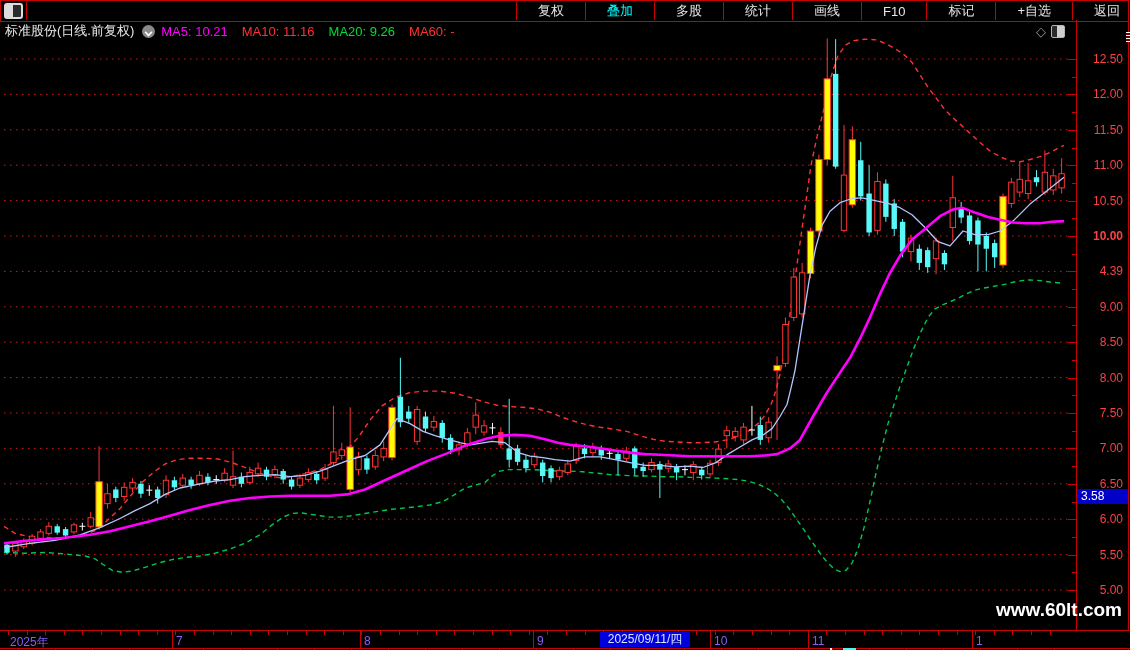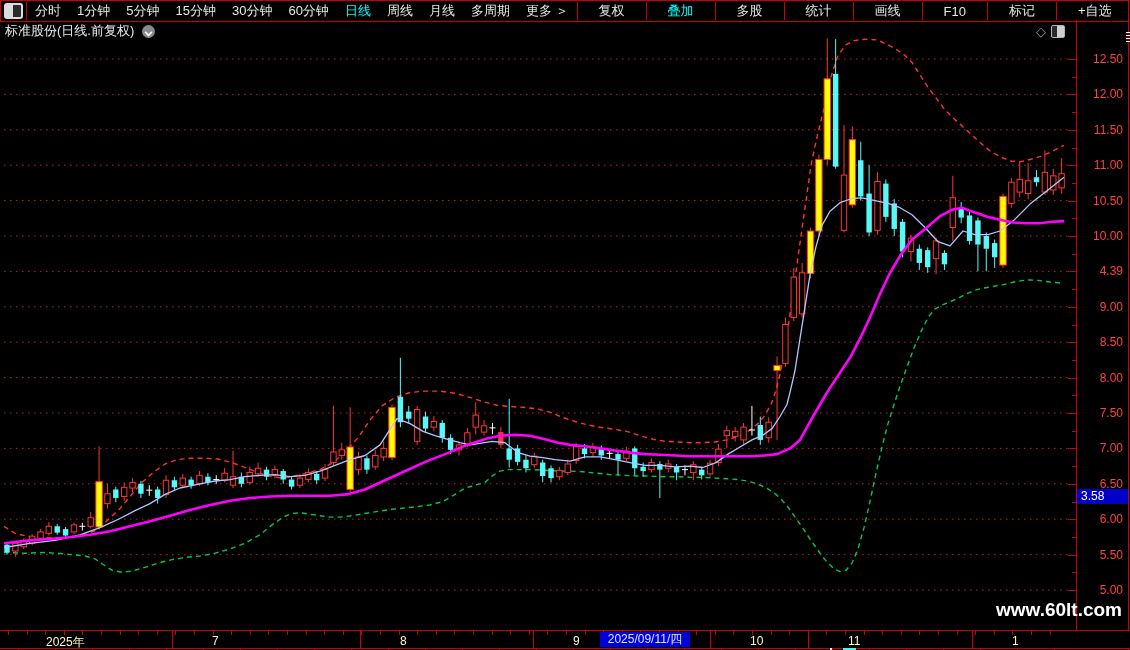--- a/index.html
+++ b/index.html
@@ -38,40 +38,39 @@
       background:repeating-linear-gradient(to bottom,#fff 0 1px,#600 1px 3px);}
   
   .yaxis{position:absolute;left:1077px;top:0;width:51px;height:650px;}
   .ylabel{position:absolute;right:5px;font-size:12px;color:#ff4040;}
   .ytick{position:absolute;left:-9px;height:1px;background:#c80000;}
   .price-badge{position:absolute;left:1077px;width:51px;height:15px;background:#0000c8;
       color:#fff;font-size:12px;line-height:15px;padding-left:4px;box-sizing:border-box;z-index:5;}
   
   .xaxis{position:absolute;left:0;top:630px;width:1130px;height:17px;background:#000;
          border-top:1px solid #c80000;border-bottom:1px solid #c80000;box-sizing:content-box;}
-  .xlabel{position:absolute;top:3px;font-size:12px;color:#fef9c3;white-space:nowrap;margin-left:36px;}
+  .xlabel{position:absolute;top:3px;font-size:12px;color:#8b5cf6;white-space:nowrap;}
   .monthline{position:absolute;top:0;width:1px;height:17px;background:#c80000;}
   .minitick{position:absolute;top:0;width:1px;height:4px;background:#c80000;}
   .subtick{position:absolute;top:649px;width:1px;height:3px;background:#c80000;}
   .date-badge{position:absolute;left:600px;top:632px;width:90px;height:15px;background:#0000dc;
       color:#dde6ff;font-size:12px;line-height:15px;text-align:center;z-index:4;}
   .cyan-mark{position:absolute;left:843px;top:648px;width:13px;height:2px;background:#55f0f0;}
   .white-dot{position:absolute;left:830px;top:648px;width:2px;height:2px;background:#fff;}
   
   .watermark{position:absolute;right:8px;top:600px;text-align:right;color:#fff;z-index:9;line-height:1.05;}
   .wm1{font-size:27px;font-weight:bold;letter-spacing:1px;}
   .wm2{font-size:19px;font-weight:bold;}
 </style>
 </head>
 <body>
 
 <div class="toolbar">
   <span class="tb-icon"></span>
   <span class="tb-sep"></span>
-  <span id="tb-left"><span class="tb-item">分时</span><span class="tb-item">1分钟</span><span class="tb-item">5分钟</span><span class="tb-item">15分钟</span><span class="tb-item">30分钟</span><span class="tb-item">60分钟</span><span class="tb-item active">日线</span><span class="tb-item">周线</span><span class="tb-item">月线</span><span class="tb-item">多周期</span><span class="tb-item">更多 ＞</span></span>
   <span class="tb-spacer"></span>
   <div class="tb-right" id="tb-right">
       <span class="tb-sep"></span>
       <span class="tb-item">复权</span>
       <span class="tb-sep"></span>
       <span class="tb-item active">叠加</span>
       <span class="tb-sep"></span>
       <span class="tb-item">多股</span>
       <span class="tb-sep"></span>
       <span class="tb-item">统计</span>
@@ -84,20 +83,21 @@
       <span class="tb-sep"></span>
       <span class="tb-item">+自选</span>
       <span class="tb-sep"></span>
       <span class="tb-item">返回</span>
     </div>
 </div>
 
 <div class="legendrow">
   <span class="stock-title">标准股份(日线.前复权)</span>
   <span class="circle-ico"></span>
+  <span id="ma-legend"><span class="ma-item" style="color: rgb(255, 0, 255);">MA5: 10.21</span><span class="ma-item" style="color: rgb(255, 50, 50);">MA10: 11.16</span><span class="ma-item" style="color: rgb(0, 221, 51);">MA20: 9.26</span><span class="ma-item" style="color: rgb(255, 50, 50);">MA60: -</span></span>
 </div>
 <div class="legend-icons">
   <span>◇</span>
   <span class="split-ico"></span>
 </div>
 
 <svg id="chart-svg" width="1076" height="594" viewBox="0 0 1076 594">
     <line x1="4" y1="23" x2="1072" y2="23" stroke="#c81e1e" stroke-width="1" stroke-dasharray="1.5 4.5"></line>
     <line x1="4" y1="58.4" x2="1072" y2="58.4" stroke="#c81e1e" stroke-width="1" stroke-dasharray="1.5 4.5"></line>
     <line x1="4" y1="93.8" x2="1072" y2="93.8" stroke="#c81e1e" stroke-width="1" stroke-dasharray="1.5 4.5"></line>
@@ -386,21 +386,21 @@
     <div class="ytick" style="top: 112.1px; width: 5px; left: -5px;"></div>
     <div class="ylabel" style="top: 122.8px;">11.50</div>
     <div class="ytick" style="top: 129.8px; width: 9px;"></div>
     <div class="ytick" style="top: 147.5px; width: 5px; left: -5px;"></div>
     <div class="ylabel" style="top: 158.2px;">11.00</div>
     <div class="ytick" style="top: 165.2px; width: 9px;"></div>
     <div class="ytick" style="top: 182.9px; width: 5px; left: -5px;"></div>
     <div class="ylabel" style="top: 193.6px;">10.50</div>
     <div class="ytick" style="top: 200.6px; width: 9px;"></div>
     <div class="ytick" style="top: 218.3px; width: 5px; left: -5px;"></div>
-    <div class="ylabel" style="top: 229px;">10.00</div>
+    <div class="ylabel" style="top: 229px; font-weight: bold;">10.00</div>
     <div class="ytick" style="top: 236px; width: 9px;"></div>
     <div class="ytick" style="top: 253.7px; width: 5px; left: -5px;"></div>
     <div class="ylabel" style="top: 264.4px;">4.39</div>
     <div class="ytick" style="top: 271.4px; width: 9px;"></div>
     <div class="ytick" style="top: 289.1px; width: 5px; left: -5px;"></div>
     <div class="ylabel" style="top: 299.8px;">9.00</div>
     <div class="ytick" style="top: 306.8px; width: 9px;"></div>
     <div class="ytick" style="top: 324.5px; width: 5px; left: -5px;"></div>
     <div class="ylabel" style="top: 335.2px;">8.50</div>
     <div class="ytick" style="top: 342.2px; width: 9px;"></div>

